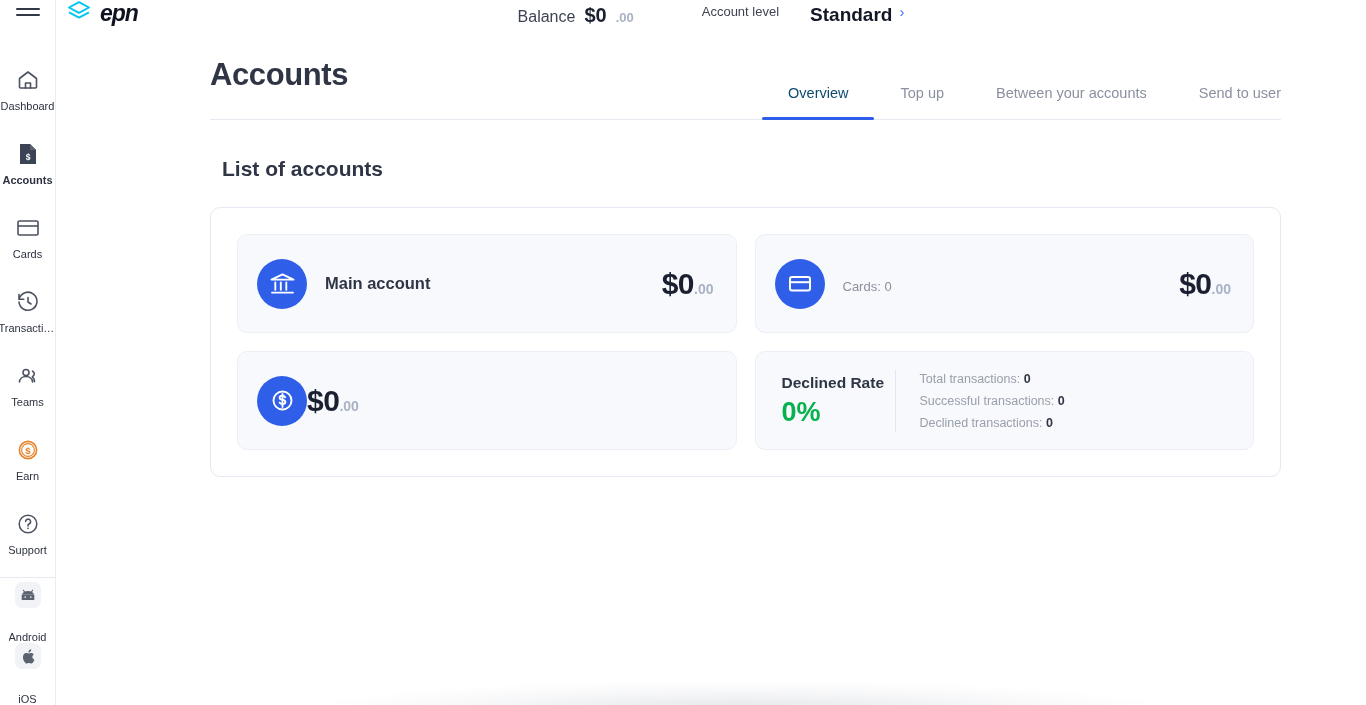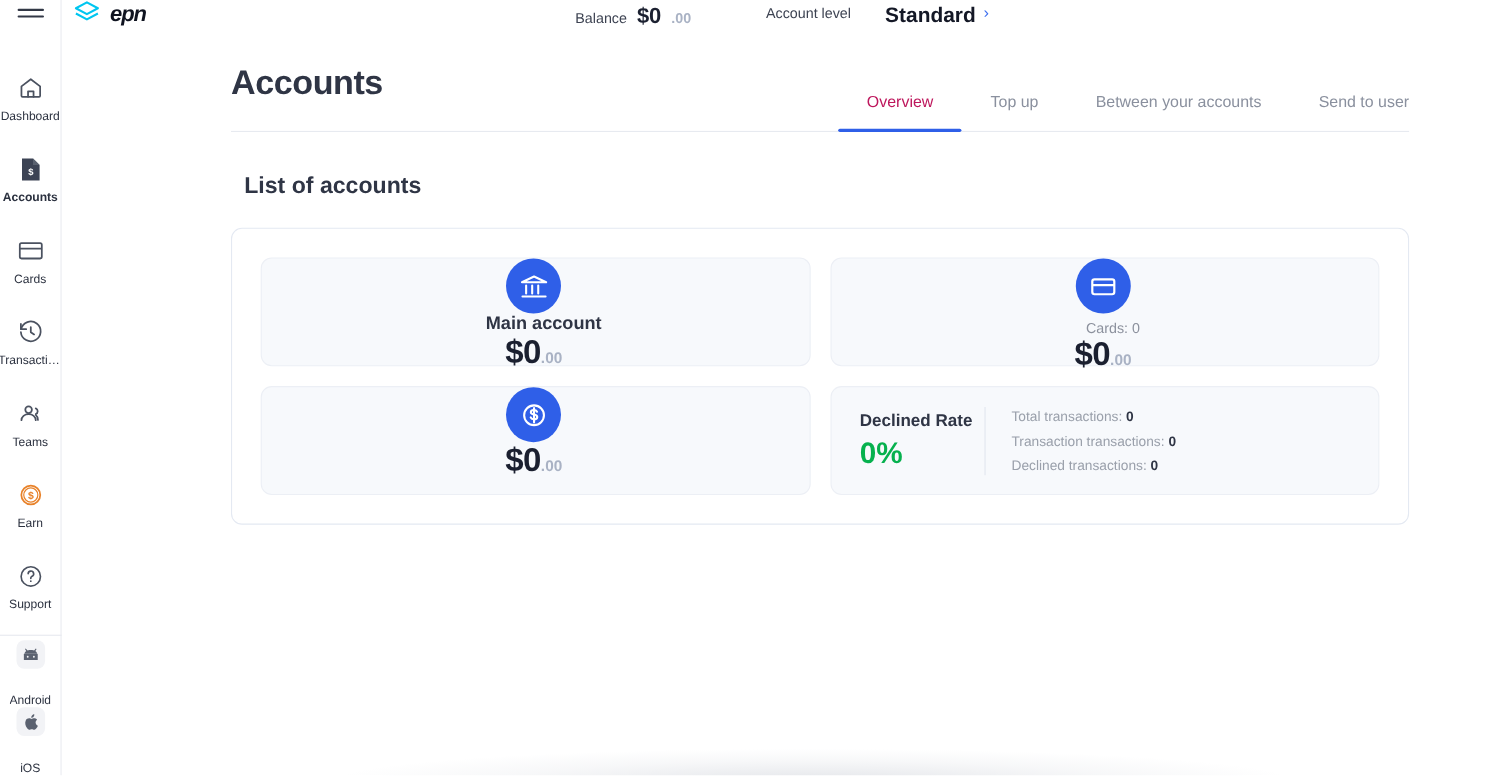--- a/index.html
+++ b/index.html
@@ -89,25 +89,25 @@
     gap: 68px;
     background: transparent;
     z-index: 4;
   }
   .logo-wrap {
     position: absolute;
     left: 9px; top: -2px;
     display: flex; align-items: center; gap: 6px;
   }
   .logo-text {
-    font-size: 20px; font-weight: bold; font-style: italic;
+    font-size: 23px; font-weight: bold; font-style: italic;
     letter-spacing: -1px; color: #0f1320;
   }
   .balance-block { display: flex; align-items: baseline; gap: 9px; }
-  .balance-label { font-size: 13px; color: #3d4352; }
+  .balance-label { font-size: 16px; color: #3d4352; }
   .balance-amount { font-size: 20px; font-weight: bold; color: #1b2030; }
   .balance-cents { font-size: 13px; color: #a9b2c4; font-weight: bold; }
   .level-block { display: flex; align-items: flex-start; gap: 7px; cursor: pointer; }
   .level-label { font-size: 13px; color: #3d4352; }
   .level-value { font-size: 19px; font-weight: bold; color: #141826; margin-left: 24px; }
   .level-chev { color: #3d6ff0; font-size: 15px; line-height: 1; }
 
   
   .content {
     flex: 1;
@@ -131,21 +131,21 @@
   }
   .tabs { display: flex; align-items: flex-end; gap: 0px; }
   .tab {
     font-size: 14.5px;
     color: #8a909e;
     padding: 0 26px 18px 26px;
     cursor: pointer;
     position: relative;
     white-space: nowrap;
   }
-  .tab.active { color: #be185d; }
+  .tab.active { color: #0c4a6e; }
   .tab.active::after {
     content: "";
     position: absolute;
     left: 0; right: 0; bottom: -1px;
     height: 3px; background: #2f5fe8;
     border-radius: 2px;
   }
   .tab:last-child { padding-right: 0; }
 
   .section-title {
@@ -168,21 +168,20 @@
 
   .acct-card {
     background: #f7f9fc;
     border: 1px solid #eceff5;
     border-radius: 10px;
     height: 99px;
     display: flex;
     align-items: center;
     padding: 0 22px 0 19px;
     cursor: pointer;
-    flex-direction: column;
   }
   .acct-icon {
     width: 50px; height: 50px; border-radius: 50%;
     background: #2f5fe8;
     display: flex; align-items: center; justify-content: center;
     flex: 0 0 50px;
   }
   .acct-meta { margin-left: 18px; flex: 1; }
   .acct-name { font-size: 16.5px; font-weight: bold; color: #2f3545; }
   .acct-sub { font-size: 13px; color: #8c919d; margin-top: 6px; }
@@ -437,21 +436,21 @@
           <div class="decline-title">Declined Rate</div>
           <div class="decline-value">0%</div>
         </div>
         <div class="decline-div"></div>
         <div class="decline-stats">
           <div class="stat-row">
             <span>Total transactions:</span>
             <b>0</b>
           </div>
           <div class="stat-row">
-            <span>Transaction transactions:</span>
+            <span>Successful transactions:</span>
             <b>0</b>
           </div>
           <div class="stat-row">
             <span>Declined transactions:</span>
             <b>0</b>
           </div>
         </div>
       </div>
 
     </section>

